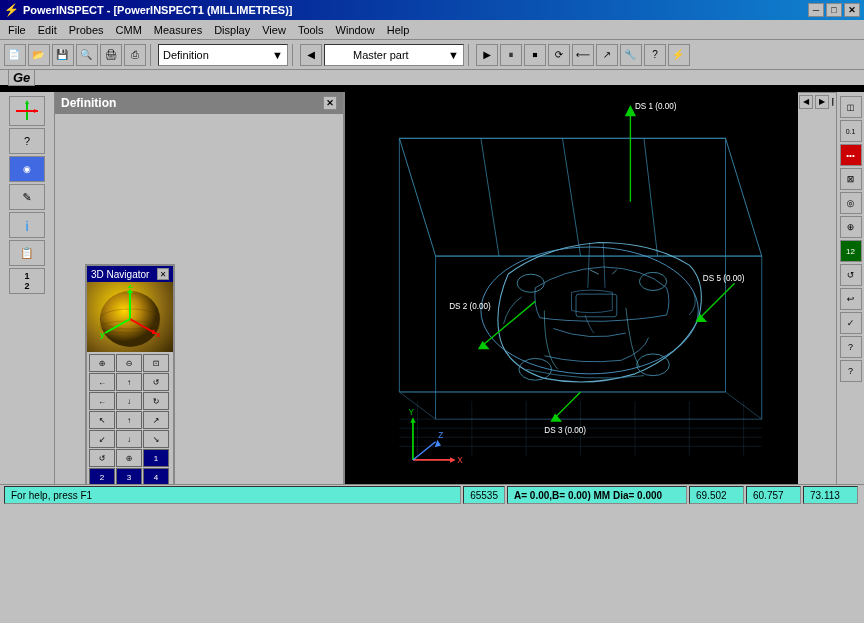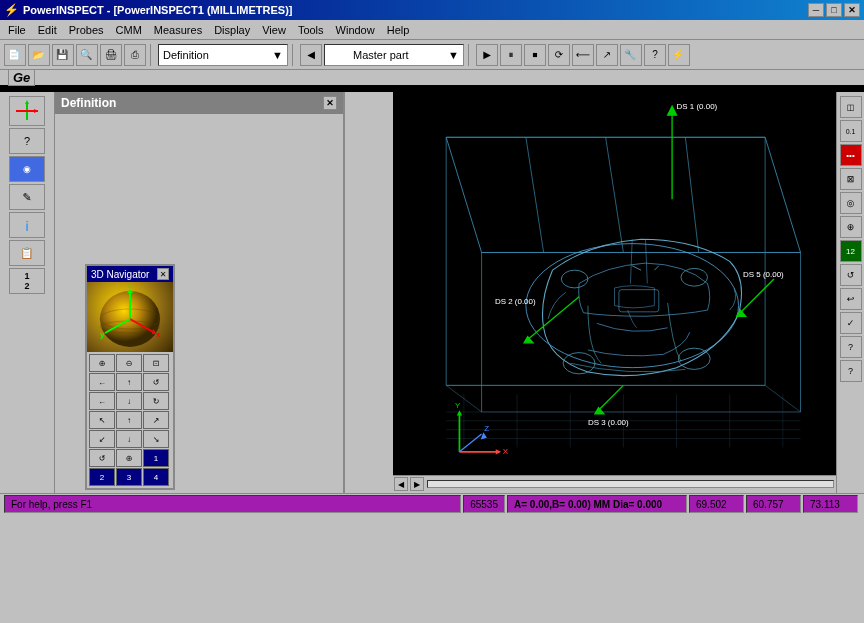--- a/index.html
+++ b/index.html
@@ -227,21 +227,21 @@
       display: flex;
       align-items: center;
       padding: 0 4px;
       font-size: 10px;
     }
     .status-item {
       border: 1px inset #888;
       padding: 1px 6px;
       height: 18px;
       display: flex; align-items: center;
-      background: #a21caf;
+      background: #5eead4;
       margin-right: 2px;
     }
     .status-main { flex: 1; }
 
     
     #ge-panel {
       height: 22px;
       background: #c0c0c0;
       border-bottom: 7px solid #000000;
       display: flex;
@@ -277,23 +277,22 @@
     }
 
     .main-content-row {
       display: flex;
       flex: 1;
       overflow: hidden;
     }
 
     #center-viewport-col {
       display: flex;
-      flex-direction: column;
+      flex-direction: row;
       flex: 1;
-      padding-left: 48px;
     }
   </style>
 </head>
 <body>
 
 <div id="title-bar">
   <div id="title-bar-left">
     <span style="font-size:12px;">⚡</span>
     <span>PowerINSPECT - [PowerINSPECT1 (MILLIMETRES)]</span>
   </div>

